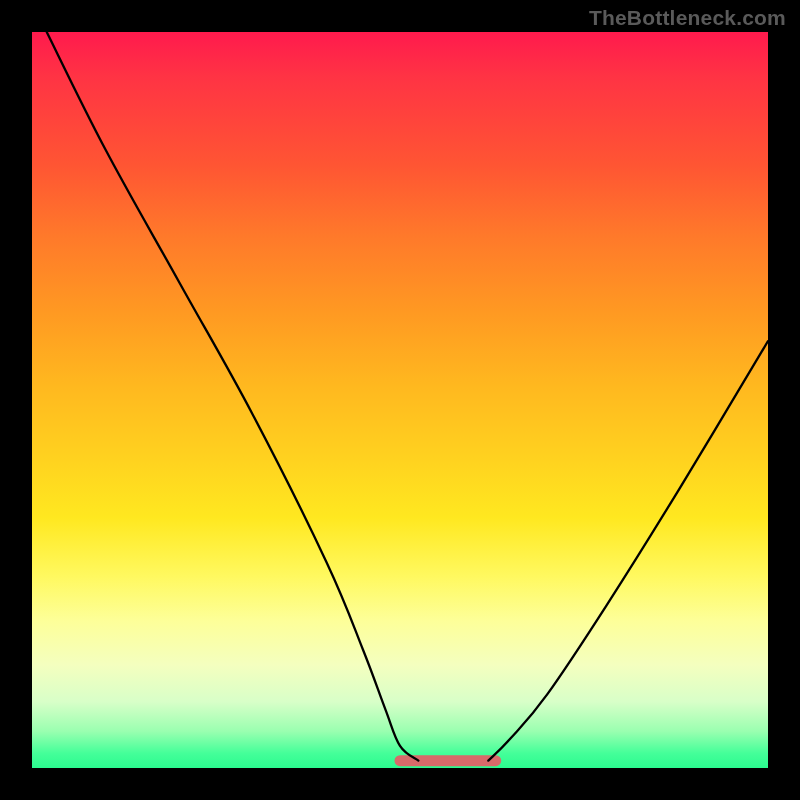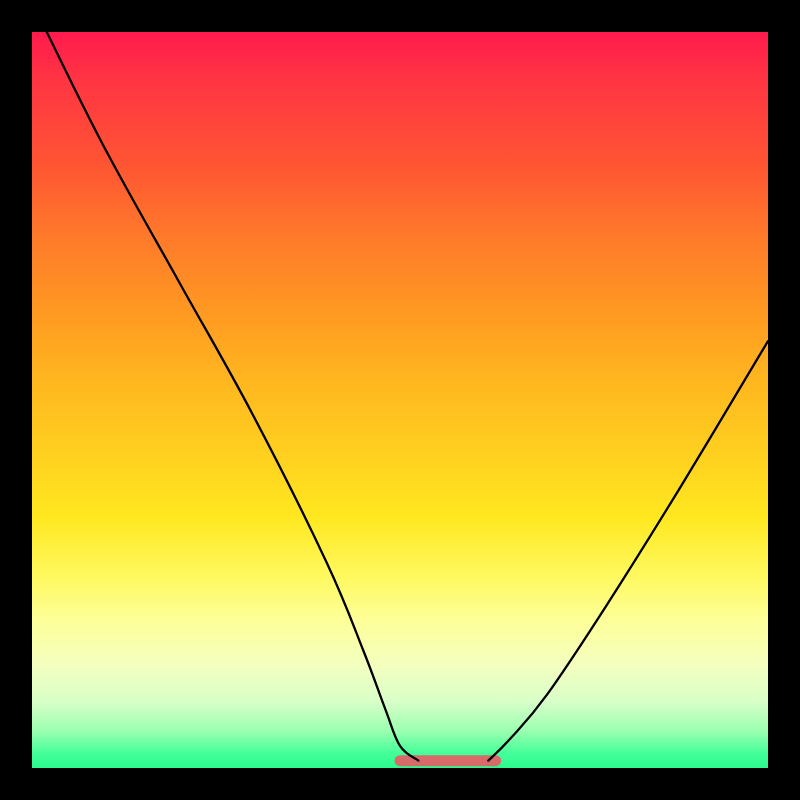--- a/index.html
+++ b/index.html
@@ -67,20 +67,21 @@
     fill: none;
     stroke: #d86a6a;
     stroke-width: 11;
     stroke-linecap: round;
   }
 </style>
 </head>
 <body>
 
 <div class="frame">
+  <div class="watermark">TheBottleneck.com</div>
   <div class="plot">
     <svg class="curves" viewBox="0 0 736 736" preserveAspectRatio="none">
       <path id="baseline-path" class="baseline" d="M 368,728.64 L 463.68,728.64"></path>
       <path id="left-curve-path" class="curve" d="M 14.72,0 C 25.318400000000004,21.196799999999996 49.753600000000006,72.7168 73.60000000000001,117.75999999999999 C 97.44640000000001,162.80319999999998 120.70400000000002,202.54719999999995 147.20000000000002,250.23999999999995 C 173.69600000000003,297.93279999999993 194.30399999999997,332.37760000000003 220.79999999999998,382.72 C 247.296,433.0624 274.528,487.52639999999997 294.40000000000003,529.92 C 314.27200000000005,572.3136 320.6016,591.744 331.2,618.24 C 341.79839999999996,644.736 346.65599999999995,659.8976 353.28,677.12 C 359.904,694.3424 362.03839999999997,704.6464 368,713.92 C 373.96160000000003,723.1936 383.088,725.9904 386.40000000000003,728.64"></path>
       <path id="right-curve-path" class="curve" d="M 456.32,728.64 C 460.2944,724.6655999999999 467.80160000000006,718.4831999999999 478.40000000000003,706.56 C 488.9984,694.6368 497.97759999999994,686.2464 515.1999999999999,662.4 C 532.4223999999999,638.5536 550.2336,611.1744 574.08,574.08 C 597.9264000000001,536.9856000000001 618.5344,504.01279999999997 647.68,456.32 C 676.8255999999999,408.6272 720.1024,335.616 736,309.12"></path>
     </svg>
   </div>
 </div>
 
 </body></html>

